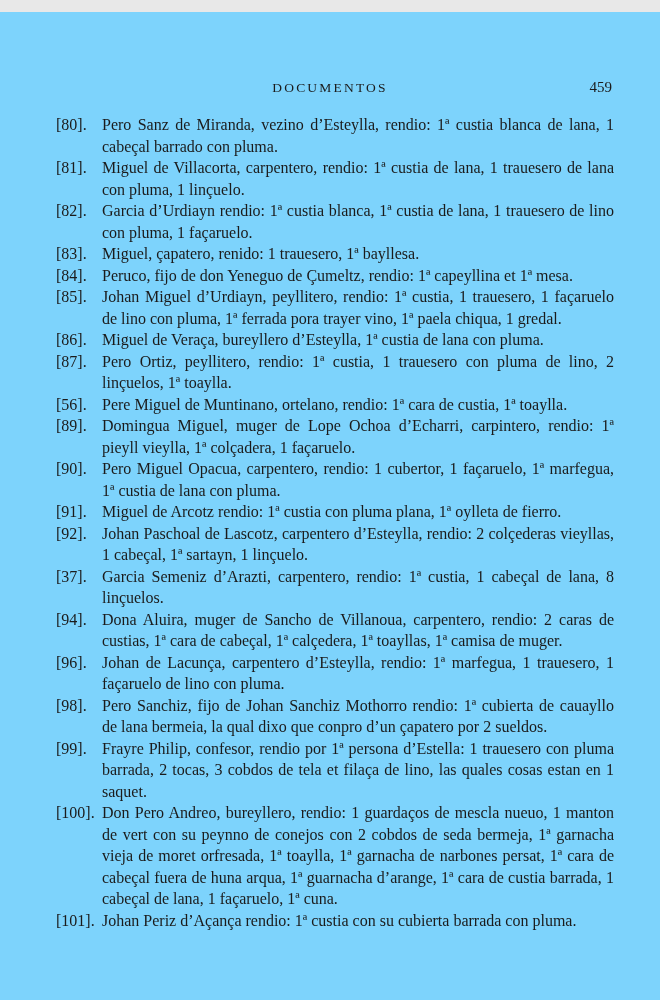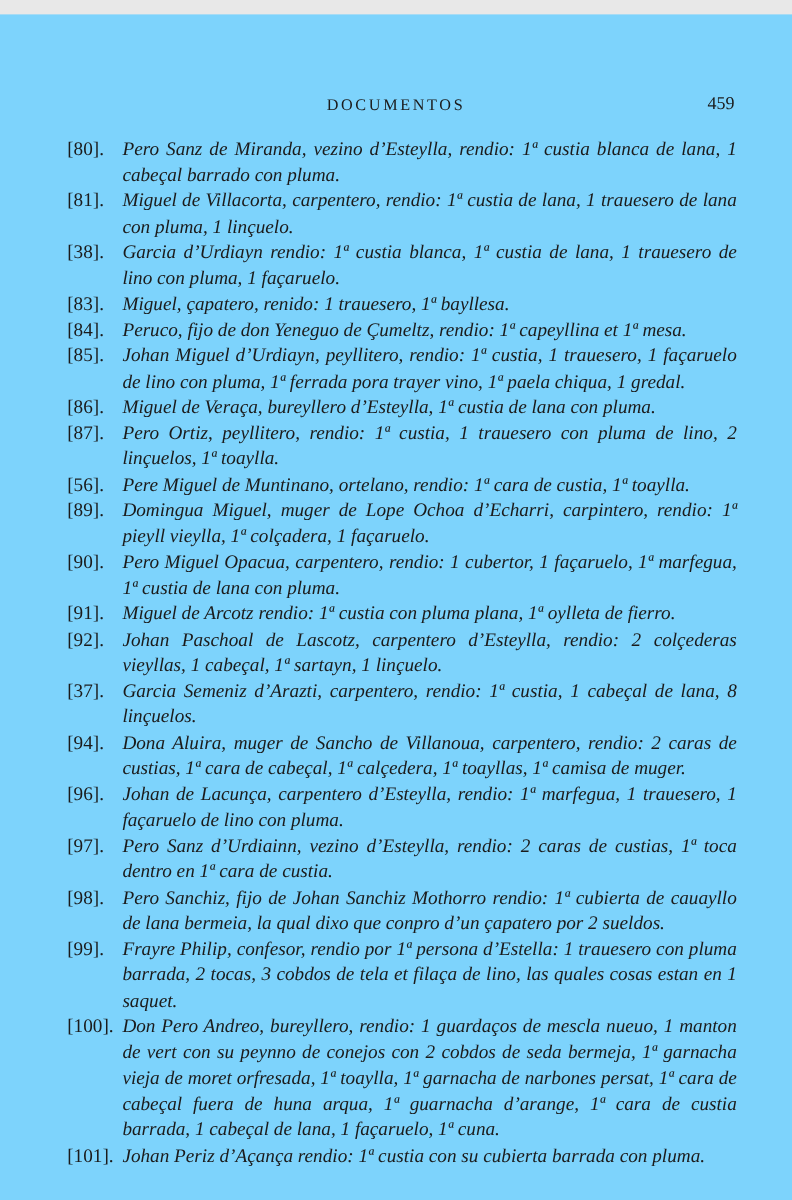--- a/index.html
+++ b/index.html
@@ -48,21 +48,20 @@
   }
   .entry { display: flex; }
   .entry .num {
     flex: 0 0 46px;
     white-space: nowrap;
   }
   .entry .txt {
     flex: 1 1 auto;
     text-align: justify;
     text-justify: inter-word;
-    font-style: italic;
   }
 </style>
 </head>
 <body>
 
 <div class="page">
 
   <div class="running-head">
     <span class="title">DOCUMENTOS</span>
     <span class="pagenum">459</span>
@@ -74,21 +73,21 @@
         <span class="num">[80].</span>
         <span class="txt">Pero Sanz de Miranda, vezino d’Esteylla, rendio: 1ª custia blanca de lana, 1 cabeçal barrado con pluma.</span>
       </div>
 
       <div class="entry">
         <span class="num">[81].</span>
         <span class="txt">Miguel de Villacorta, carpentero, rendio: 1ª custia de lana, 1 trauesero de lana con pluma, 1 linçuelo.</span>
       </div>
 
       <div class="entry">
-        <span class="num">[38].</span>
+        <span class="num">[82].</span>
         <span class="txt">Garcia d’Urdiayn rendio: 1ª custia blanca, 1ª custia de lana, 1 trauesero de lino con pluma, 1 façaruelo.</span>
       </div>
 
       <div class="entry">
         <span class="num">[83].</span>
         <span class="txt">Miguel, çapatero, renido: 1 trauesero, 1ª bayllesa.</span>
       </div>
 
       <div class="entry">
         <span class="num">[84].</span>
@@ -144,24 +143,20 @@
         <span class="num">[94].</span>
         <span class="txt">Dona Aluira, muger de Sancho de Villanoua, carpentero, rendio: 2 caras de custias, 1ª cara de cabeçal, 1ª calçedera, 1ª toayllas, 1ª camisa de muger.</span>
       </div>
 
 
       <div class="entry">
         <span class="num">[96].</span>
         <span class="txt">Johan de Lacunça, carpentero d’Esteylla, rendio: 1ª marfegua, 1 trauesero, 1 façaruelo de lino con pluma.</span>
       </div>
 
-      <div class="entry">
-        <span class="num">[97].</span>
-        <span class="txt">Pero Sanz d’Urdiainn, vezino d’Esteylla, rendio: 2 caras de custias, 1ª toca dentro en 1ª cara de custia.</span>
-      </div>
 
       <div class="entry">
         <span class="num">[98].</span>
         <span class="txt">Pero Sanchiz, fijo de Johan Sanchiz Mothorro rendio: 1ª cubierta de cauayllo de lana bermeia, la qual dixo que conpro d’un çapatero por 2 sueldos.</span>
       </div>
 
       <div class="entry">
         <span class="num">[99].</span>
         <span class="txt">Frayre Philip, confesor, rendio por 1ª persona d’Estella: 1 trauesero con pluma barrada, 2 tocas, 3 cobdos de tela et filaça de lino, las quales cosas estan en 1 saquet.</span>
       </div>

